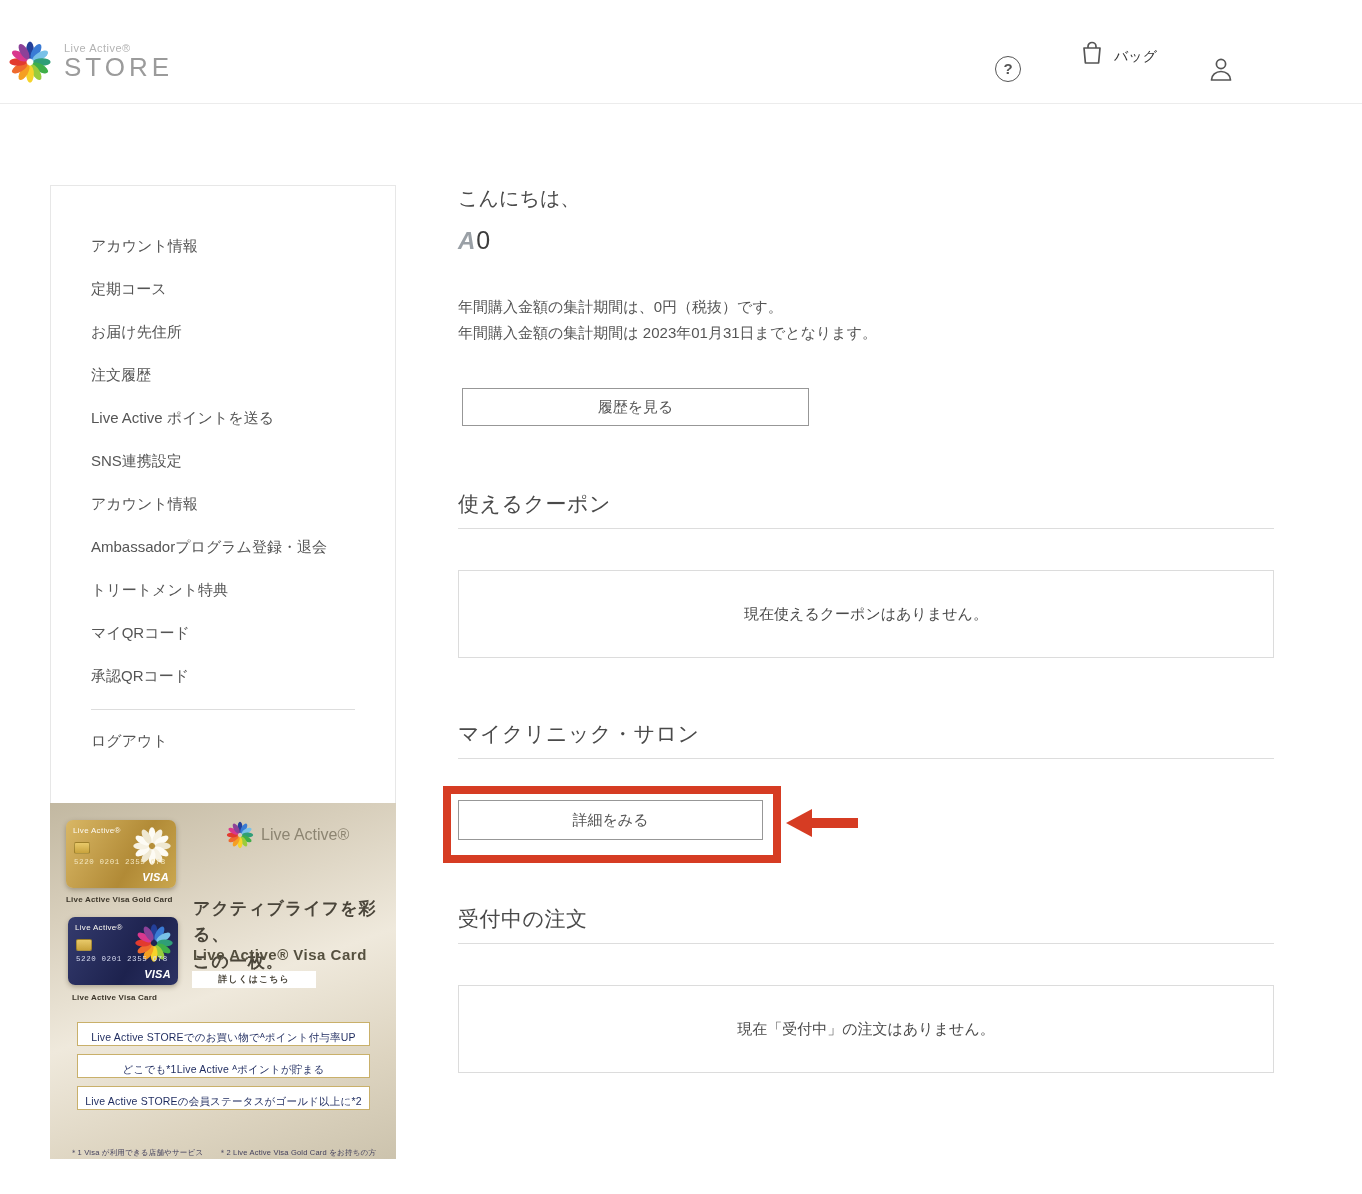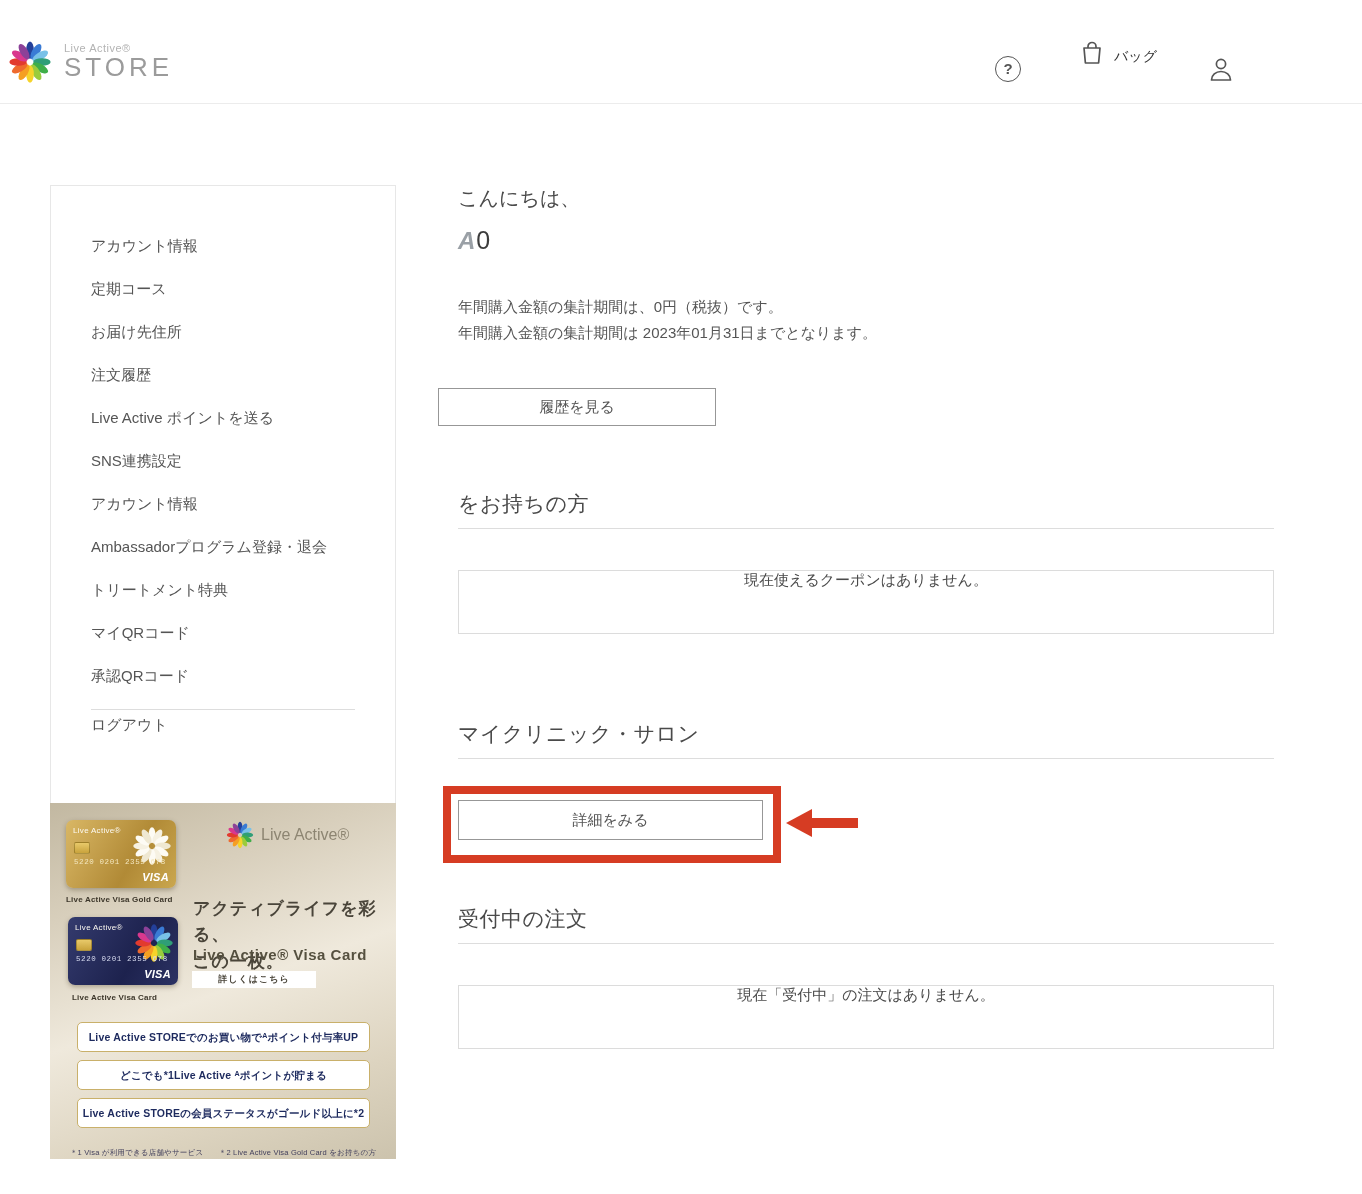--- a/index.html
+++ b/index.html
@@ -17,21 +17,21 @@
   .help-icon { left:995px; width:26px; height:26px; border:1.6px solid #555; border-radius:50%; color:#555; font-size:15px; text-align:center; line-height:23px; font-weight:600; }
   .bag-group { position:absolute; left:1080px; top:40px; display:flex; align-items:flex-end; cursor:pointer; }
   .bag-label { margin-left:10px; font-size:14px; color:#333; }
   .icon-svg { display:block; }
 
   
   .sidebar { position:absolute; left:50px; top:185px; width:346px; height:730px; border:1px solid #e7e7e7; background:#fff; }
   .side-list { list-style:none; margin-top:38px; }
   .side-item { padding:0 0 0 40px; height:43px; line-height:43px; font-size:15px; color:#555; cursor:pointer; white-space:nowrap; }
   .side-divider { margin:12px 40px 0 40px; border-top:1px solid #ddd; }
-  .logout { padding-left:40px; margin-top:6px; font-size:15px; color:#555; cursor:pointer; }
+  .logout { padding-left:40px; margin-top:22px; font-size:15px; color:#555; cursor:pointer; }
 
   
   .promo { position:absolute; left:50px; top:803px; width:346px; height:356px;
     background:linear-gradient(160deg,#c2b8a1 0%,#d8cfbc 25%,#efe9dc 52%,#ddd4c0 78%,#ccc3ad 100%); cursor:pointer; }
   .card { position:absolute; width:110px; height:68px; border-radius:7px; box-shadow:0 2px 5px rgba(60,50,20,.35); padding:6px 7px; }
   .card-gold { left:16px; top:17px; background:linear-gradient(120deg,#d9b765 0%,#b18a36 60%,#caa74f 100%); }
   .card-navy { left:18px; top:114px; background:linear-gradient(120deg,#343b6e 0%,#1d224e 60%,#2c3263 100%); }
   .card-brandline { font-size:8px; color:#fdfaf2; letter-spacing:.3px; }
   .card-chip { position:absolute; left:8px; top:22px; width:16px; height:12px; border-radius:2px; background:linear-gradient(#e8c96a,#c9a33c); border:1px solid rgba(90,70,10,.4); }
   .card-number { position:absolute; left:8px; top:38px; font-size:7.5px; letter-spacing:.6px; color:#f3e6bd; font-family:"Liberation Mono","DejaVu Sans Mono",monospace; }
@@ -41,42 +41,42 @@
   .card-label { position:absolute; font-size:8px; font-weight:bold; color:#3c362a; letter-spacing:.2px; }
   .lbl-gold { left:16px; top:92px; }
   .lbl-navy { left:22px; top:190px; }
   .promo-brandrow { position:absolute; left:176px; top:18px; display:flex; align-items:center; }
   .promo-burst { width:28px; height:28px; }
   .promo-brandname { margin-left:7px; font-size:16px; color:#8d8572; }
   .promo-headline { position:absolute; left:143px; top:93px; font-size:17px; font-weight:bold; color:#4a453a; letter-spacing:1px; line-height:1.55; }
   .promo-product { position:absolute; left:143px; top:143px; font-size:15px; font-weight:bold; color:#55503f; letter-spacing:.5px; }
   .promo-cta { position:absolute; left:142px; top:168px; width:124px; height:17px; background:#fff; text-align:center; font-size:9px; font-weight:bold; color:#4a453a; line-height:17px; letter-spacing:1px; cursor:pointer; }
   .benefits { position:absolute; left:27px; top:219px; width:293px; }
-  .benefit { height:30px; margin-bottom:8px; background:#fff; border:1px solid #c9b06a; border-radius:5px; text-align:center; line-height:29px; font-size:10.5px; font-weight:bold; color:#1d2a5e; letter-spacing:.2px; white-space:nowrap; overflow:hidden; }
+  .benefit { height:24px; margin-bottom:8px; background:#fff; border:1px solid #c9b06a; border-radius:0; text-align:center; line-height:29px; font-size:10.5px; font-weight:normal; color:#1d2a5e; letter-spacing:.2px; white-space:nowrap; overflow:hidden; }
   .promo-footnote { position:absolute; left:0; top:345px; width:346px; text-align:center; font-size:7.5px; color:#43405c; letter-spacing:.2px; }
 
   
   .greeting { position:absolute; left:458px; top:185px; font-size:20px; color:#4a4a4a; }
   .points-row { position:absolute; left:458px; top:226px; }
   .points-icon { font-size:24px; font-weight:700; font-style:italic; color:#9aa0a6; letter-spacing:-1px; }
   .points-value { font-size:25px; color:#3c3c3c; margin-left:2px; }
   .annual { position:absolute; left:458px; font-size:15px; color:#555; }
   .annual-1 { top:298px; }
   .annual-2 { top:324px; }
   .btn-outline { position:absolute; background:#fff; border:1px solid #979797; color:#555; font-size:15px; text-align:center; cursor:pointer; }
-  .btn-history { left:438px; top:388px; width:278px; height:38px; line-height:36px; }
+  .btn-history { left:462px; top:388px; width:347px; height:38px; line-height:36px; }
   .section-title { position:absolute; left:458px; font-size:21px; color:#4a4a4a; letter-spacing:.5px; }
   .t-coupon { top:490px; }
   .t-clinic { top:720px; }
   .t-orders { top:905px; }
   .rule { position:absolute; left:458px; width:816px; height:1px; background:#ddd; }
   .r-coupon { top:528px; }
   .r-clinic { top:758px; }
   .r-orders { top:943px; }
-  .empty-box { position:absolute; left:458px; width:816px; height:64px; border:1px solid #dcdcdc; background:#fff; display:flex; align-items:flex-start; justify-content:center; font-size:15px; color:#4a4a4a; }
+  .empty-box { position:absolute; left:458px; width:816px; height:88px; border:1px solid #dcdcdc; background:#fff; display:flex; align-items:center; justify-content:center; font-size:15px; color:#4a4a4a; }
   .box-coupon { top:570px; }
   .box-orders { top:985px; }
 
   
   .anno-box { position:absolute; left:443px; top:786px; width:338px; height:77px; border:8px solid #d63c23; }
   .btn-detail { left:458px; top:800px; width:305px; height:40px; line-height:38px; }
   .anno-arrow-head { position:absolute; left:786px; top:809px; width:0; height:0; border-top:14px solid transparent; border-bottom:14px solid transparent; border-right:26px solid #d63c23; }
   .anno-arrow-tail { position:absolute; left:810px; top:818px; width:48px; height:10px; background:#d63c23; }
 </style>
 </head>
@@ -210,21 +210,21 @@
   </div>
 
   <div class="greeting">こんにちは、</div>
   <div class="points-row">
     <span class="points-icon">A</span><span class="points-value">0</span>
   </div>
   <div class="annual annual-1">年間購入金額の集計期間は、0円（税抜）です。</div>
   <div class="annual annual-2">年間購入金額の集計期間は 2023年01月31日までとなります。</div>
   <div class="btn-outline btn-history">履歴を見る</div>
 
-  <div class="section-title t-coupon">をお持ちの方</div>
+  <div class="section-title t-coupon">使えるクーポン</div>
   <div class="rule r-coupon"></div>
   <div class="empty-box box-coupon">
     <span>現在使えるクーポンはありません。</span>
   </div>
 
   <div class="section-title t-clinic">マイクリニック・サロン</div>
   <div class="rule r-clinic"></div>
   <div class="anno-box"></div>
   <div class="btn-outline btn-detail">詳細をみる</div>
   <div class="anno-arrow-head"></div>

